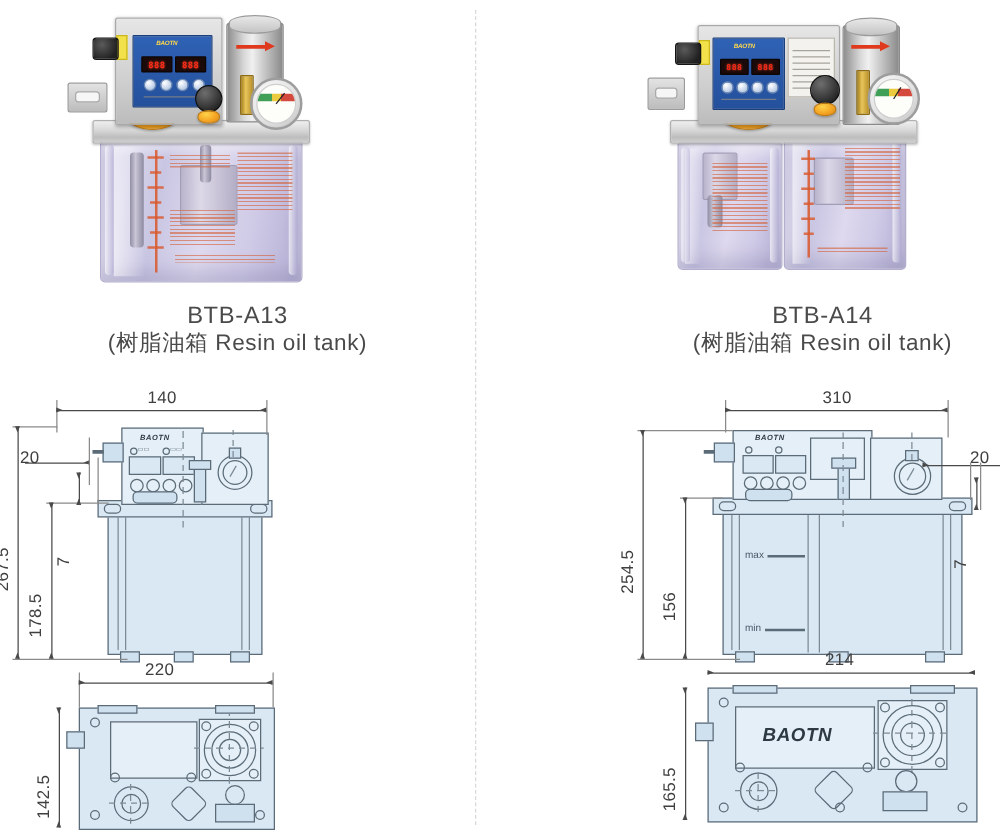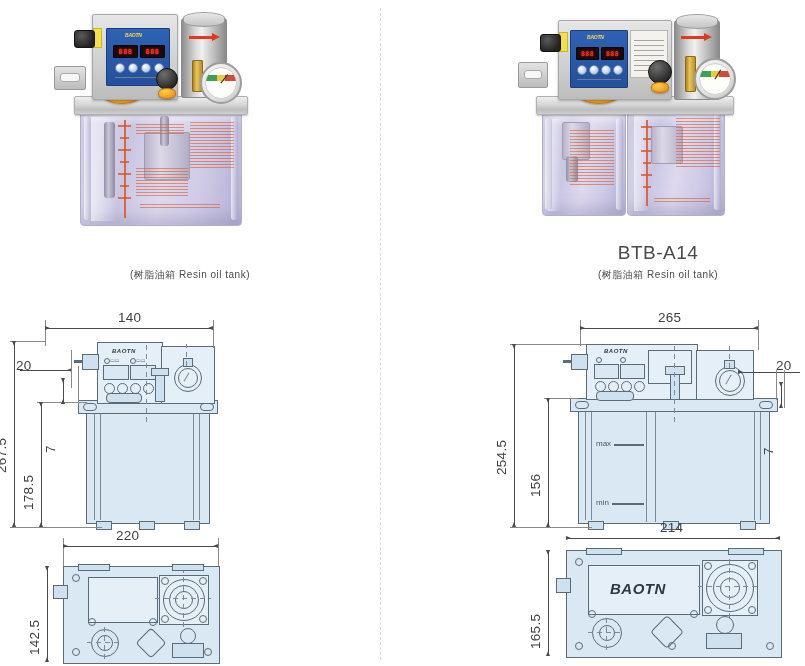--- a/index.html
+++ b/index.html
@@ -9,21 +9,21 @@
 
   
   .divider{position:absolute;left:380px;top:8px;width:0;height:652px;
            border-left:1px dashed #d8d8d8;}
 
   
   .photo{position:absolute;}
   .caption{position:absolute;text-align:center;width:100%;left:0;
            color:#4a4a4a;letter-spacing:.5px;}
   .cap-model{font-size:19px;line-height:23px;}
-  .cap-sub{font-size:10px;line-height:19px;}
+  .cap-sub{font-size:18px;line-height:19px;}
   .tank{position:absolute;border-radius:2px 2px 4px 4px;
         background:linear-gradient(100deg,#cfcbe6 0%,#d7d4ea 14%,#c9c6e3 30%,
                    #ded9ee 52%,#cfcae6 74%,#bcb7d9 92%,#aaa5cc 100%);
         border:1px solid #b3aecd;box-shadow:inset 0 -8px 14px rgba(120,115,160,.30),
                    inset 0 6px 10px rgba(255,255,255,.55);}
   .tank:after{content:"";position:absolute;left:6%;top:4%;width:16%;height:92%;
         background:linear-gradient(90deg,rgba(255,255,255,.55),rgba(255,255,255,0));}
   .tank-rib{position:absolute;top:2%;height:96%;width:7px;border-radius:3px;
         background:linear-gradient(90deg,rgba(255,255,255,.65),rgba(165,160,205,.45));}
   .scale-col{position:absolute;width:2px;background:#d9572a;opacity:.85;}
@@ -180,20 +180,21 @@
     <div class="brassvalve" style="left:152px;top:56px;width:9px;height:30px;"></div>
     <div class="knob" style="left:116px;top:64px;width:20px;height:20px;"></div>
     <div class="cap-oil" style="left:118px;top:84px;width:16px;height:9px;"></div>
     <div class="gauge" style="left:160px;top:58px;width:38px;height:38px;">
       <div class="gauge-face">
         <div class="gauge-arc"></div>
         <div class="gauge-needle" style="transform:translate(-50%,-100%) rotate(38deg);"></div>
       </div>
     </div>
 
+    <div class="caption cap-model" style="top:237px;">BTB-A13</div>
     <div class="caption cap-sub" style="top:261px;">(树脂油箱 Resin oil tank)</div>
   </div>
 
   <div class="photo" style="left:508px;top:4px;width:300px;height:230px;">
 
     <div class="tank" style="left:34px;top:110px;width:82px;height:100px;"></div>
     <div class="tank" style="left:119px;top:106px;width:96px;height:104px;"></div>
     <div class="tank-rib" style="left:37px;top:114px;height:92px;"></div>
     <div class="tank-rib" style="left:108px;top:114px;height:92px;"></div>
     <div class="tank-rib" style="left:206px;top:110px;height:96px;"></div>
@@ -433,21 +434,21 @@
     <div class="ln thin" style="left:228px;top:64px;width:1px;height:11px;transform:rotate(30deg);"></div>
     <div class="body-fill soft" style="left:224px;top:50px;width:9px;height:7px;"></div>
     <div class="ctr-line" style="left:174px;top:36px;width:1px;height:76px;"></div>
     <div class="ctr-line" style="left:229px;top:36px;width:1px;height:22px;"></div>
 
     <div class="ext-line" style="left:80px;top:10px;width:1px;height:26px;"></div>
     <div class="ext-line" style="left:258px;top:10px;width:1px;height:30px;"></div>
     <div class="dim-line" style="left:80px;top:18px;width:178px;height:1px;"></div>
     <div class="arw r" style="left:80px;top:16px;"></div>
     <div class="arw l" style="left:253px;top:16px;"></div>
-    <div class="dim-txt" style="left:158px;top:0px;">265</div>
+    <div class="dim-txt" style="left:158px;top:0px;">310</div>
 
     <div class="dim-line" style="left:238px;top:62px;width:62px;height:1px;"></div>
     <div class="arw r" style="left:238px;top:60px;"></div>
     <div class="dim-txt" style="left:276px;top:48px;">20</div>
     <div class="ext-line" style="left:276px;top:60px;width:1px;height:30px;"></div>
     <div class="ext-line" style="left:284px;top:60px;width:1px;height:38px;"></div>
 
     <div class="dim-line" style="left:281px;top:72px;width:1px;height:26px;"></div>
     <div class="arw d" style="left:279px;top:72px;"></div>
     <div class="arw u" style="left:279px;top:93px;"></div>

